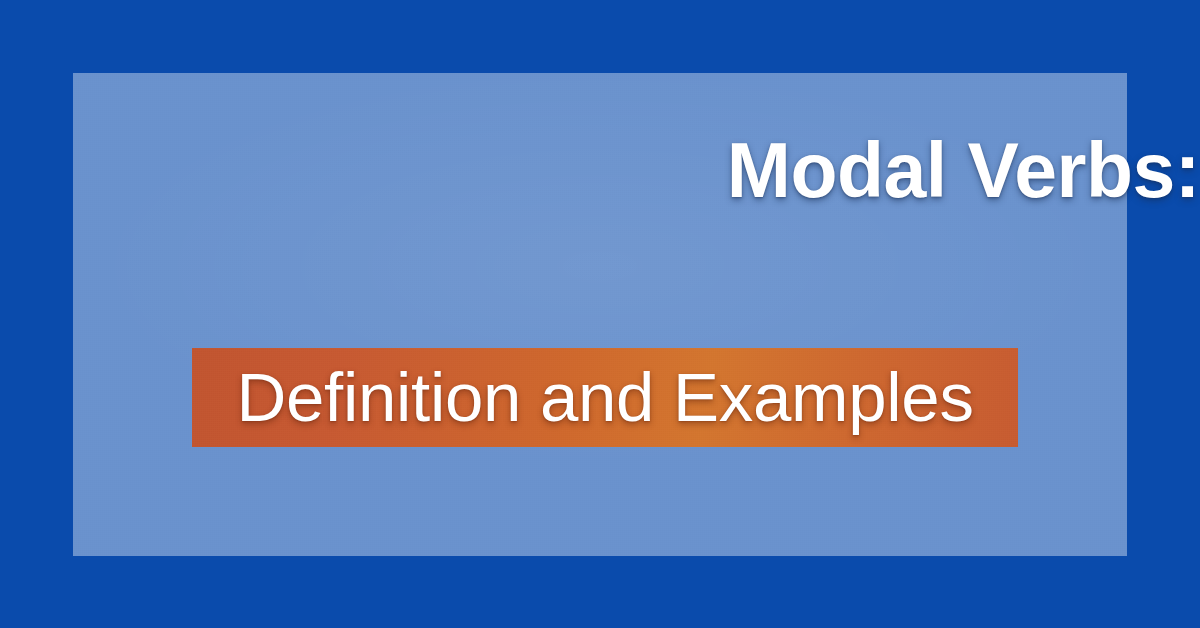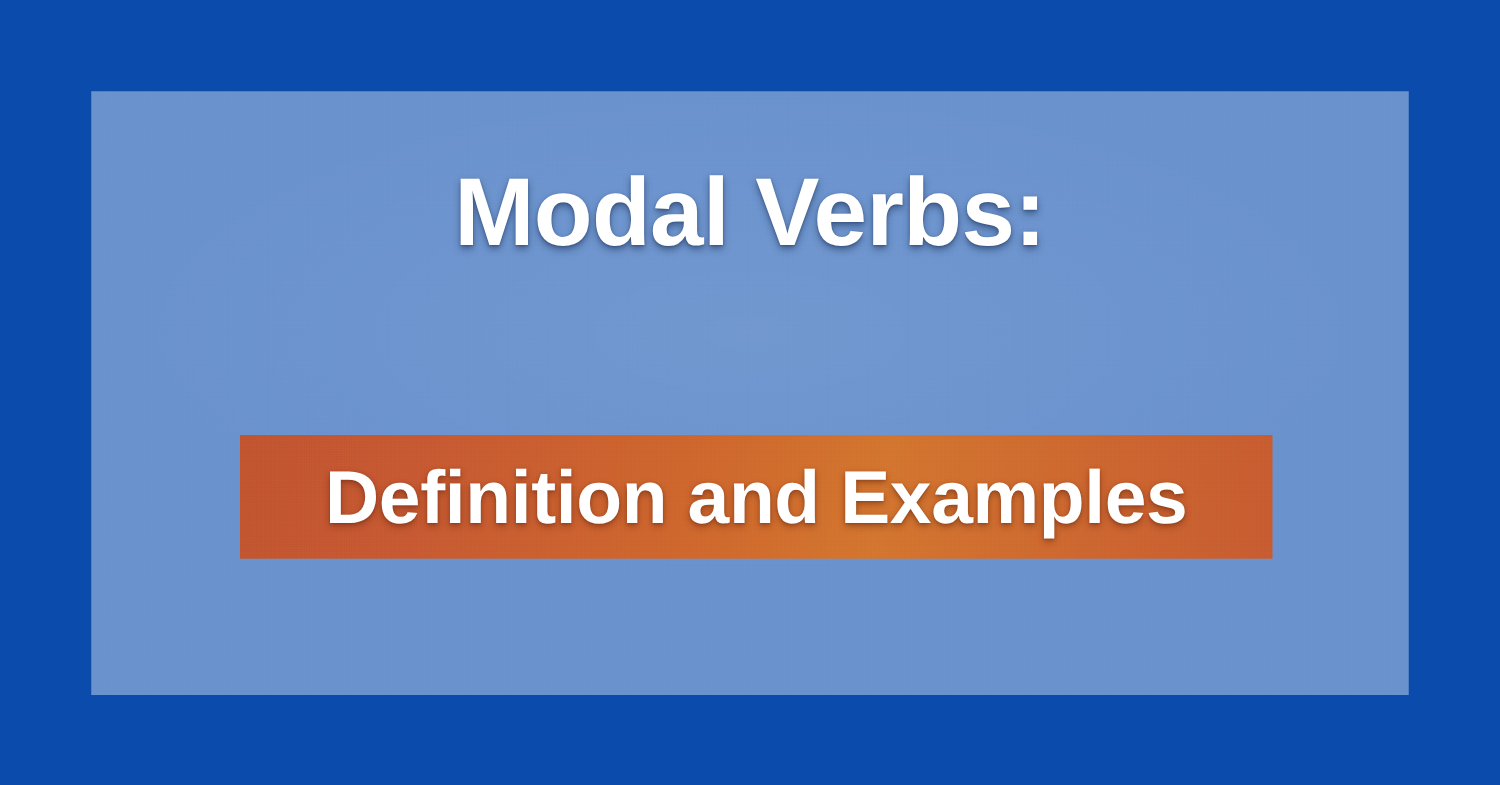--- a/index.html
+++ b/index.html
@@ -47,21 +47,21 @@
       repeating-linear-gradient(90deg, rgba(255,255,255,0.012) 0px, rgba(255,255,255,0.012) 1px, rgba(0,0,0,0.012) 1px, rgba(0,0,0,0.012) 2px);
     pointer-events: none;
   }
 
   
   .title-block {
     position: absolute;
     left: 0;
     right: 0;
     top: 122px;
-    text-align: center;
+    text-align: right;
   }
 
   .title-line {
     display: block;
     color: #FFFFFF;
     font-family: "Liberation Sans", sans-serif;
     font-weight: bold;
     font-size: 77px;
     line-height: 96px;
     letter-spacing: -0.5px;
@@ -97,22 +97,22 @@
     background-image:
       repeating-linear-gradient(0deg, rgba(255,255,255,0.02) 0px, rgba(255,255,255,0.02) 1px, rgba(0,0,0,0.02) 1px, rgba(0,0,0,0.02) 2px),
       repeating-linear-gradient(90deg, rgba(255,255,255,0.02) 0px, rgba(255,255,255,0.02) 1px, rgba(0,0,0,0.02) 1px, rgba(0,0,0,0.02) 2px);
     pointer-events: none;
   }
 
   .highlight-text {
     position: relative;
     color: #FFFFFF;
     font-family: "Liberation Sans", sans-serif;
-    font-weight: bold;
-    font-size: 60px;
+    font-weight: normal;
+    font-size: 69px;
     line-height: 70px;
     letter-spacing: -0.3px;
     white-space: nowrap;
     text-shadow:
       0 3px 6px rgba(96, 34, 12, 0.45),
       0 1px 2px rgba(96, 34, 12, 0.35);
   }
 </style>
 </head>
 <body>

